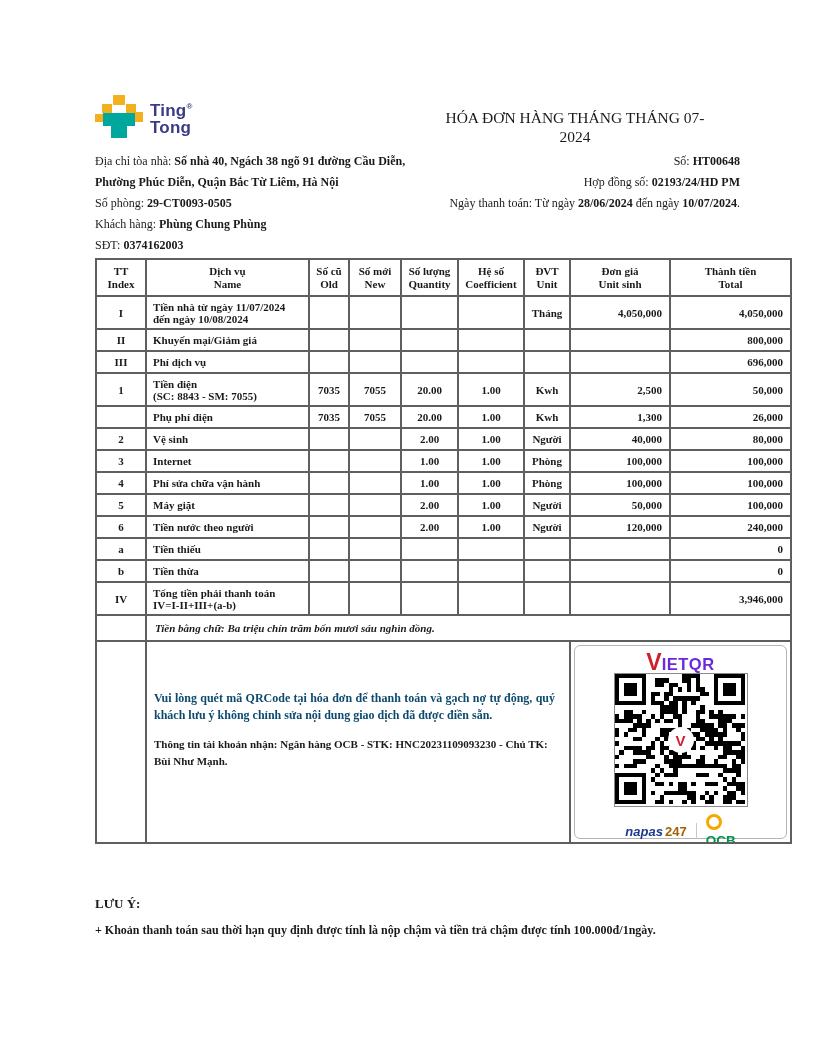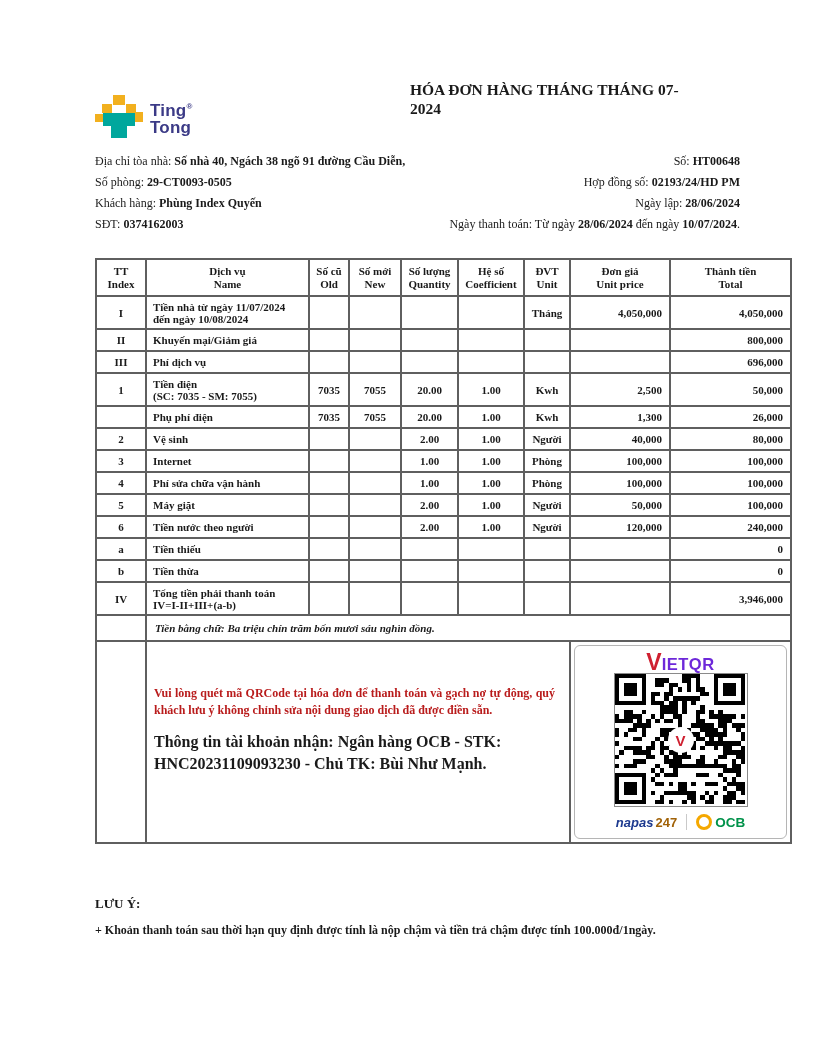--- a/index.html
+++ b/index.html
@@ -9,22 +9,22 @@
   
   #logo{position:absolute;left:95px;top:95px;display:flex;align-items:flex-start;gap:7px;}
   #logo-icon{position:relative;width:48px;height:44px;}
   #logo-icon span{position:absolute;display:block;}
   .sq-y{background:#f2b01e;}
   .sq-t{background:#00a79d;}
   #logo-text{font-family:"Liberation Sans", sans-serif;font-weight:bold;color:#3b3a86;
              font-size:17px;line-height:17px;letter-spacing:.2px;padding-top:3px;}
   #logo-text sup{font-size:8px;}
 
-  #doc-title{position:absolute;top:80px;right:76px;width:330px;text-align:left;
-             font-weight:bold;font-size:15.5px;line-height:19px;}
+  #doc-title{position:absolute;top:108px;right:76px;width:330px;text-align:center;
+             font-weight:normal;font-size:15.5px;line-height:19px;}
 
   #info{position:absolute;left:95px;top:151px;width:645px;display:flex;}
   #info-left{width:390px;}
   #info-right{flex:1;text-align:right;}
   .info-line{font-size:12px;line-height:21px;white-space:nowrap;}
 
   
   #inv-table{position:absolute;left:95px;top:258px;width:695px;border-collapse:collapse;
              table-layout:fixed;border-radius:30px;}
   #inv-table td,#inv-table th{border:2px solid #5f5f5f;font-size:11px;font-weight:bold;
@@ -36,41 +36,41 @@
   .r-tall{height:33px;}
   .r-std{height:22px;}
   .cell-sub{display:block;}
 
   #words-cell{font-size:11.5px;font-weight:normal;font-style:italic;padding-left:8px !important;
               height:22px;}
   #words-cell b{font-style:italic;}
 
   
   #pay-text-cell{vertical-align:middle;font-weight:normal;padding:0 14px 24px 7px !important;}
-  #pay-warning{color:#b91c1c;font-size:12px;line-height:17px;text-align:justify;margin:0 0 12px 0;}
-  #pay-account{font-size:16px;line-height:22px;margin:0;}
+  #pay-warning{color:#0c4a6e;font-size:12px;line-height:17px;text-align:justify;margin:0 0 12px 0;}
+  #pay-account{font-size:11px;line-height:17px;margin:0;}
   #qr-cell{padding:3px !important;}
   #qr-card{border:1px solid #b5b5b5;border-radius:6px;height:192px;display:flex;
            flex-direction:column;align-items:center;background:#fff;}
   #vietqr-logo{font-family:"Liberation Sans", sans-serif;font-weight:bold;display:flex;
                align-items:baseline;margin-top:3px;height:24px;}
   #vietqr-v{color:#cf2030;font-size:23px;font-weight:900;}
   #vietqr-rest{color:#6d28d9;font-size:16.5px;letter-spacing:.5px;font-weight:700;}
   #qr-wrap{border:1px solid #8a8a8a;width:132px;height:132px;position:relative;background:#fff;}
   #qr-center{position:absolute;left:50%;top:50%;transform:translate(-50%,-50%);
              width:26px;height:26px;background:#fff;border-radius:50%;display:flex;
              align-items:center;justify-content:center;}
   #qr-center span{color:#cf2030;font-family:"Liberation Sans", sans-serif;font-weight:900;
              font-size:15px;line-height:15px;}
   #qr-banks{display:flex;align-items:center;gap:9px;margin-top:7px;
             font-family:"Liberation Sans", sans-serif;}
   #napas-name{color:#1d3a8f;font-weight:bold;font-style:italic;font-size:13px;}
   #napas-247{color:#a16207;font-weight:bold;font-size:13px;margin-left:2px;}
   #bank-div{width:1px;height:16px;background:#c9c9c9;}
-  #ocb-logo{display:flex;align-items:center;gap:3px;}
+  #ocb-logo{display:flex;align-items:flex-start;gap:3px;flex-direction:column;}
   #ocb-ring{width:10px;height:10px;border:3px solid #f5a800;border-radius:50%;display:inline-block;}
   #ocb-name{color:#00924a;font-weight:bold;font-size:13.5px;}
 
   
   #note-title{position:absolute;left:95px;top:896px;font-weight:bold;font-size:13px;}
   #note-line{position:absolute;left:95px;top:923px;font-weight:bold;font-size:12px;width:660px;}
 </style>
 </head>
 <body>
 
@@ -93,28 +93,28 @@
   </div>
 
   <div id="doc-title">
     <div>HÓA ĐƠN HÀNG THÁNG THÁNG 07-</div>
     <div>2024</div>
   </div>
 
   <div id="info">
     <div id="info-left">
         <div class="info-line"><span>Địa chỉ tòa nhà: </span><b>Số nhà 40, Ngách 38 ngõ 91 đường Cầu Diễn,</b></div>
+        <div class="info-line"><b>Phường Phúc Diễn, Quận Bắc Từ Liêm, Hà Nội</b></div>
         <div class="info-line"><span>Số phòng: </span><b>29-CT0093-0505</b></div>
-        <div class="info-line"><span>Khách hàng: </span><b>Phùng Index Quyến</b></div>
+        <div class="info-line"><span>Khách hàng: </span><b>Phùng Chung Phùng</b></div>
         <div class="info-line"><span>SĐT: </span><b>0374162003</b></div>
       </div>
     <div id="info-right">
         <div class="info-line"><span>Số: </span><b>HT00648</b></div>
         <div class="info-line"><span>Hợp đồng số: </span><b>02193/24/HD PM</b></div>
-        <div class="info-line"><span>Ngày lập: </span><b>28/06/2024</b></div>
         <div class="info-line"><span>Ngày thanh toán: Từ ngày </span><b>28/06/2024</b><span> đến ngày </span><b>10/07/2024</b><span>.</span></div>
       </div>
   </div>
 
   <table id="inv-table">
     <colgroup>
       <col style="width:50px">
         <col style="width:163px">
         <col style="width:40px">
       <col style="width:52px">
@@ -149,21 +149,21 @@
           <th>
             <span class="cell-sub">Hệ số</span>
             <span class="cell-sub">Coefficient</span>
           </th>
           <th>
             <span class="cell-sub">ĐVT</span>
             <span class="cell-sub">Unit</span>
           </th>
           <th>
             <span class="cell-sub">Đơn giá</span>
-            <span class="cell-sub">Unit price</span>
+            <span class="cell-sub">Unit sinh</span>
           </th>
           <th>
             <span class="cell-sub">Thành tiền</span>
             <span class="cell-sub">Total</span>
           </th>
         </tr>
       </thead>
     <tbody id="inv-body">
         <tr class="r-tall">
           <td class="c-center">I</td>
@@ -198,21 +198,21 @@
           <td class="c-center"></td>
           <td class="c-center"></td>
           <td class="c-center"></td>
           <td class="c-right"></td>
           <td class="c-right">696,000</td>
         </tr>
         <tr class="r-tall">
           <td class="c-center">1</td>
           <td class="c-left">
             <span class="cell-sub">Tiền điện</span>
-            <span class="cell-sub">(SC: 7035 - SM: 7055)</span>
+            <span class="cell-sub">(SC: 8843 - SM: 7055)</span>
           </td>
           <td class="c-center">7035</td>
           <td class="c-center">7055</td>
           <td class="c-center">20.00</td>
           <td class="c-center">1.00</td>
           <td class="c-center">Kwh</td>
           <td class="c-right">2,500</td>
           <td class="c-right">50,000</td>
         </tr>
         <tr class="r-std">

